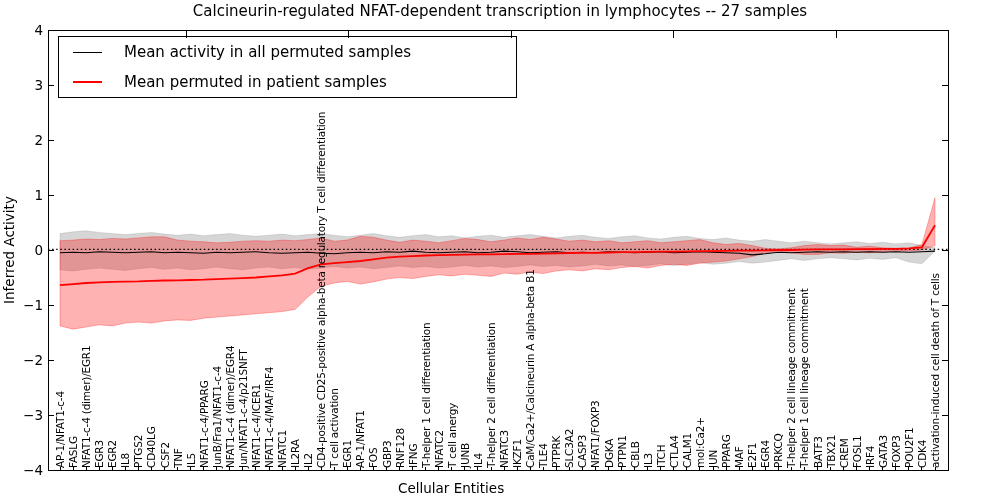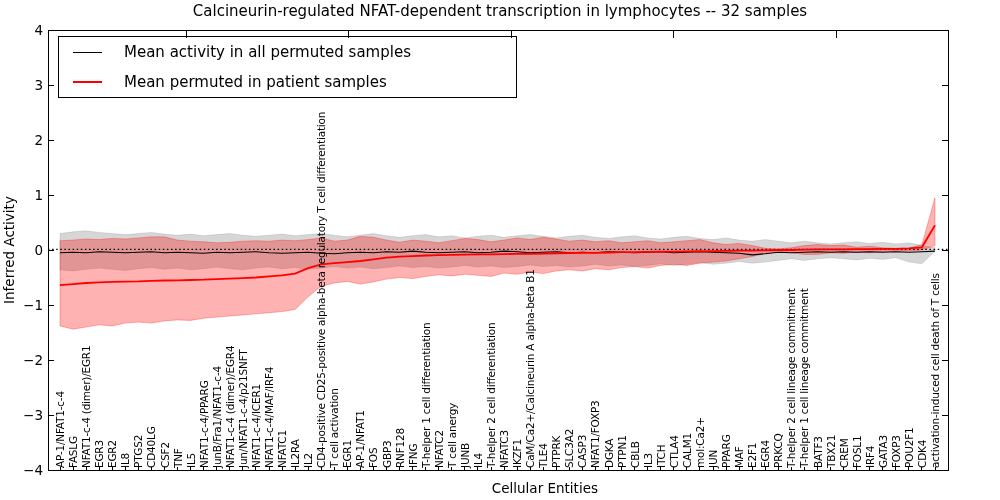--- a/index.html
+++ b/index.html
@@ -6,34 +6,34 @@
   #figure{position:relative;width:1000px;height:500px;background:#ffffff;overflow:hidden;
           font-family:"DejaVu Sans","Liberation Sans",sans-serif;color:#000;}
   #plot-svg{position:absolute;left:0;top:0;z-index:1;}
   #chart-title{position:absolute;left:0;right:0;top:2px;text-align:center;font-size:15px;z-index:6;}
   #xlabels{position:absolute;left:0;top:0;width:1000px;height:500px;z-index:2;pointer-events:none;}
   .xtick{position:absolute;top:468px;transform-origin:0 0;transform:rotate(-90deg);
          font-size:10.5px;line-height:12px;white-space:nowrap;letter-spacing:-0.2px;}
   .ytick{position:absolute;left:0;width:43px;text-align:right;font-size:13.5px;line-height:16px;z-index:2;}
   #y-axis-title{position:absolute;left:-61px;top:242px;width:140px;height:16px;text-align:center;
                 transform:rotate(-90deg);font-size:13.5px;z-index:2;}
-  #x-axis-title{position:absolute;left:398px;top:480px;width:200px;text-align:right;font-size:13.5px;z-index:2;}
+  #x-axis-title{position:absolute;left:398px;top:480px;width:200px;text-align:left;font-size:13.5px;z-index:2;}
   #legend{position:absolute;left:58px;top:36px;width:457px;height:60px;border:1px solid #000;
           background:transparent;z-index:5;}
   .lrow{display:flex;align-items:center;height:30px;padding-left:14px;}
   .lsample{display:inline-block;width:29px;height:0;margin-right:22px;flex:0 0 29px;}
   .lsample.black{border-top:1.5px solid #000;}
   .lsample.red{border-top:2px solid #f00;}
   .llabel{font-size:15px;white-space:nowrap;}
 </style>
 </head>
 <body>
 
 <div id="figure">
-  <div id="chart-title">Calcineurin-regulated NFAT-dependent transcription in lymphocytes -- 32 samples</div>
+  <div id="chart-title">Calcineurin-regulated NFAT-dependent transcription in lymphocytes -- 27 samples</div>
 
   <svg id="plot-svg" width="1000" height="500">
       <path d="M60.0,233.5 L73.1,231.8 L86.1,230.8 L99.2,232.4 L112.2,233.5 L125.3,234.6 L138.4,233.5 L151.4,232.4 L164.5,234.1 L177.5,235.2 L190.6,234.1 L203.7,235.7 L216.7,234.6 L229.8,233.5 L242.8,235.2 L255.9,236.3 L269.0,235.2 L282.0,234.1 L295.1,235.7 L308.1,234.6 L321.2,233.5 L334.3,235.2 L347.3,236.8 L360.4,235.2 L373.4,233.5 L386.5,235.7 L399.6,237.3 L412.6,235.7 L425.7,234.6 L438.7,236.8 L451.8,235.7 L464.9,237.9 L477.9,236.3 L491.0,235.2 L504.0,237.3 L517.1,235.7 L530.1,234.6 L543.2,236.3 L556.3,237.9 L569.3,236.3 L582.4,235.2 L595.4,237.3 L608.5,238.4 L621.6,236.8 L634.6,235.7 L647.7,237.9 L660.7,239.0 L673.8,237.3 L686.9,236.3 L699.9,238.4 L713.0,239.6 L726.0,237.9 L739.1,240.1 L752.2,241.2 L765.2,239.6 L778.3,241.2 L791.3,242.8 L804.4,241.2 L817.5,242.8 L830.5,243.9 L843.6,242.8 L856.6,241.8 L869.7,243.4 L882.8,242.3 L895.8,243.9 L908.9,242.8 L921.9,245.6 L935.0,247.8 L935.0,251.1 L921.9,263.8 L908.9,262.1 L895.8,257.7 L882.8,259.4 L869.7,258.3 L856.6,259.9 L843.6,258.8 L830.5,257.7 L817.5,258.8 L804.4,260.4 L791.3,258.8 L778.3,260.4 L765.2,262.1 L752.2,263.2 L739.1,261.6 L726.0,263.2 L713.0,264.3 L699.9,262.6 L686.9,264.3 L673.8,265.4 L660.7,263.8 L647.7,265.4 L634.6,266.5 L621.6,264.9 L608.5,265.9 L595.4,264.3 L582.4,265.9 L569.3,267.1 L556.3,265.4 L543.2,266.5 L530.1,264.9 L517.1,266.5 L504.0,267.6 L491.0,265.9 L477.9,267.1 L464.9,265.4 L451.8,267.1 L438.7,268.1 L425.7,266.5 L412.6,267.6 L399.6,265.9 L386.5,267.6 L373.4,268.7 L360.4,267.1 L347.3,268.1 L334.3,266.5 L321.2,268.1 L308.1,269.3 L295.1,267.6 L282.0,268.7 L269.0,267.1 L255.9,268.1 L242.8,269.8 L229.8,268.7 L216.7,267.1 L203.7,268.7 L190.6,269.8 L177.5,268.1 L164.5,269.3 L151.4,267.6 L138.4,268.7 L125.3,270.4 L112.2,269.3 L99.2,268.1 L86.1,269.3 L73.1,270.9 L60.0,269.8 Z" fill="rgba(0,0,0,0.16)" stroke="rgba(0,0,0,0.10)" stroke-width="1"></path>
       <path d="M60.0,240.7 L73.1,240.1 L86.1,239.0 L99.2,239.6 L112.2,238.4 L125.3,239.0 L138.4,237.9 L151.4,236.8 L164.5,236.8 L177.5,240.1 L190.6,241.2 L203.7,241.8 L216.7,242.8 L229.8,242.3 L242.8,241.2 L255.9,240.7 L269.0,241.2 L282.0,240.1 L295.1,240.7 L308.1,239.6 L321.2,237.9 L334.3,241.2 L347.3,240.1 L360.4,236.3 L373.4,237.3 L386.5,240.1 L399.6,242.3 L412.6,240.1 L425.7,241.2 L438.7,242.8 L451.8,240.7 L464.9,238.4 L477.9,239.6 L491.0,241.8 L504.0,240.1 L517.1,237.9 L530.1,239.6 L543.2,237.3 L556.3,239.0 L569.3,241.2 L582.4,240.1 L595.4,241.8 L608.5,240.7 L621.6,242.8 L634.6,241.8 L647.7,240.7 L660.7,242.8 L673.8,241.8 L686.9,240.7 L699.9,239.6 L713.0,242.8 L726.0,244.5 L739.1,243.4 L752.2,245.6 L765.2,248.3 L778.3,248.9 L791.3,247.8 L804.4,245.6 L817.5,244.5 L830.5,245.6 L843.6,245.1 L856.6,247.3 L869.7,246.2 L882.8,247.8 L895.8,248.3 L908.9,248.3 L921.9,244.5 L935.0,197.8 L935.0,245.6 L921.9,250.0 L908.9,251.1 L895.8,251.1 L882.8,251.7 L869.7,252.8 L856.6,252.2 L843.6,253.3 L830.5,252.8 L817.5,254.4 L804.4,254.4 L791.3,252.8 L778.3,251.1 L765.2,253.3 L752.2,256.6 L739.1,258.8 L726.0,261.0 L713.0,262.1 L699.9,263.2 L686.9,265.4 L673.8,264.3 L660.7,265.4 L647.7,268.1 L634.6,266.5 L621.6,267.6 L608.5,269.8 L595.4,268.7 L582.4,270.9 L569.3,269.8 L556.3,270.9 L543.2,273.6 L530.1,272.0 L517.1,274.2 L504.0,273.1 L491.0,276.4 L477.9,275.3 L464.9,274.2 L451.8,275.9 L438.7,274.8 L425.7,276.4 L412.6,278.6 L399.6,277.5 L386.5,279.1 L373.4,281.9 L360.4,284.1 L347.3,281.4 L334.3,283.0 L321.2,286.3 L308.1,296.8 L295.1,309.4 L282.0,311.6 L269.0,312.7 L255.9,313.8 L242.8,314.9 L229.8,316.0 L216.7,317.1 L203.7,318.2 L190.6,320.4 L177.5,319.9 L164.5,320.9 L151.4,323.1 L138.4,322.1 L125.3,323.1 L112.2,325.9 L99.2,324.8 L86.1,327.0 L73.1,329.2 L60.0,325.9 Z" fill="rgba(255,0,0,0.30)" stroke="rgba(255,0,0,0.28)" stroke-width="1"></path>
       <line x1="48" x2="948" y1="249.45" y2="249.45" stroke="#000000" stroke-width="1.2" stroke-dasharray="1.5 2.6"></line>
       <path d="M60.0,252.8 L73.1,252.2 L86.1,252.8 L99.2,251.7 L112.2,252.2 L125.3,252.8 L138.4,252.2 L151.4,251.7 L164.5,252.8 L177.5,252.2 L190.6,252.8 L203.7,253.3 L216.7,252.2 L229.8,252.8 L242.8,252.2 L255.9,251.7 L269.0,252.8 L282.0,253.3 L295.1,252.8 L308.1,252.2 L321.2,253.3 L334.3,253.8 L347.3,252.8 L360.4,252.2 L373.4,252.8 L386.5,251.7 L399.6,252.2 L412.6,251.1 L425.7,252.2 L438.7,252.8 L451.8,252.2 L464.9,251.7 L477.9,252.8 L491.0,252.2 L504.0,251.1 L517.1,251.7 L530.1,252.8 L543.2,252.2 L556.3,251.7 L569.3,252.8 L582.4,252.2 L595.4,252.8 L608.5,251.7 L621.6,252.2 L634.6,252.8 L647.7,252.2 L660.7,251.7 L673.8,252.8 L686.9,252.2 L699.9,251.7 L713.0,252.2 L726.0,252.8 L739.1,253.3 L752.2,254.9 L765.2,253.8 L778.3,252.2 L791.3,252.8 L804.4,252.2 L817.5,251.7 L830.5,252.2 L843.6,251.7 L856.6,252.2 L869.7,251.7 L882.8,252.2 L895.8,251.7 L908.9,252.2 L921.9,251.7 L935.0,251.1" fill="none" stroke="#000000" stroke-width="1.1"></path>
       <path d="M60.0,285.2 L73.1,284.1 L86.1,283.0 L99.2,282.4 L112.2,281.9 L125.3,281.6 L138.4,281.4 L151.4,280.8 L164.5,280.5 L177.5,280.3 L190.6,280.0 L203.7,279.7 L216.7,279.1 L229.8,278.6 L242.8,278.1 L255.9,277.5 L269.0,276.4 L282.0,275.3 L295.1,273.6 L308.1,268.1 L321.2,264.3 L334.3,263.2 L347.3,262.1 L360.4,261.0 L373.4,259.4 L386.5,257.7 L399.6,256.6 L412.6,256.1 L425.7,255.5 L438.7,255.2 L451.8,254.9 L464.9,254.7 L477.9,254.4 L491.0,254.4 L504.0,254.1 L517.1,253.8 L530.1,253.8 L543.2,253.6 L556.3,253.3 L569.3,253.0 L582.4,252.8 L595.4,252.8 L608.5,252.5 L621.6,252.2 L634.6,252.2 L647.7,251.9 L660.7,251.7 L673.8,251.7 L686.9,251.4 L699.9,251.1 L713.0,251.1 L726.0,250.8 L739.1,250.6 L752.2,250.6 L765.2,250.3 L778.3,250.0 L791.3,250.0 L804.4,249.7 L817.5,249.4 L830.5,249.4 L843.6,249.4 L856.6,249.2 L869.7,249.2 L882.8,248.9 L895.8,248.9 L908.9,248.3 L921.9,247.3 L935.0,225.3" fill="none" stroke="#ff0000" stroke-width="1.8"></path>
       <rect x="48" y="30" width="900" height="440" fill="none" stroke="#000" stroke-width="1" shape-rendering="crispEdges"></rect>
       <path d="M48,30 h6 M948,30 h-6 M48,85 h6 M948,85 h-6 M48,140 h6 M948,140 h-6 M48,195 h6 M948,195 h-6 M48,250 h6 M948,250 h-6 M48,305 h6 M948,305 h-6 M48,360 h6 M948,360 h-6 M48,415 h6 M948,415 h-6 M48,470 h6 M948,470 h-6 M60.0,470 v-3 M73.1,470 v-3 M86.1,470 v-3 M99.2,470 v-3 M112.2,470 v-3 M125.3,470 v-3 M138.4,470 v-3 M151.4,470 v-3 M164.5,470 v-3 M177.5,470 v-3 M190.6,470 v-3 M203.7,470 v-3 M216.7,470 v-3 M229.8,470 v-3 M242.8,470 v-3 M255.9,470 v-3 M269.0,470 v-3 M282.0,470 v-3 M295.1,470 v-3 M308.1,470 v-3 M321.2,470 v-3 M334.3,470 v-3 M347.3,470 v-3 M360.4,470 v-3 M373.4,470 v-3 M386.5,470 v-3 M399.6,470 v-3 M412.6,470 v-3 M425.7,470 v-3 M438.7,470 v-3 M451.8,470 v-3 M464.9,470 v-3 M477.9,470 v-3 M491.0,470 v-3 M504.0,470 v-3 M517.1,470 v-3 M530.1,470 v-3 M543.2,470 v-3 M556.3,470 v-3 M569.3,470 v-3 M582.4,470 v-3 M595.4,470 v-3 M608.5,470 v-3 M621.6,470 v-3 M634.6,470 v-3 M647.7,470 v-3 M660.7,470 v-3 M673.8,470 v-3 M686.9,470 v-3 M699.9,470 v-3 M713.0,470 v-3 M726.0,470 v-3 M739.1,470 v-3 M752.2,470 v-3 M765.2,470 v-3 M778.3,470 v-3 M791.3,470 v-3 M804.4,470 v-3 M817.5,470 v-3 M830.5,470 v-3 M843.6,470 v-3 M856.6,470 v-3 M869.7,470 v-3 M882.8,470 v-3 M895.8,470 v-3 M908.9,470 v-3 M921.9,470 v-3 M935.0,470 v-3 M186,30 v8 M348.5,30 v8 M511,30 v8 M673.5,30 v8 M836,30 v8 " stroke="#000" stroke-width="1" fill="none" shape-rendering="crispEdges"></path>
     </svg>

